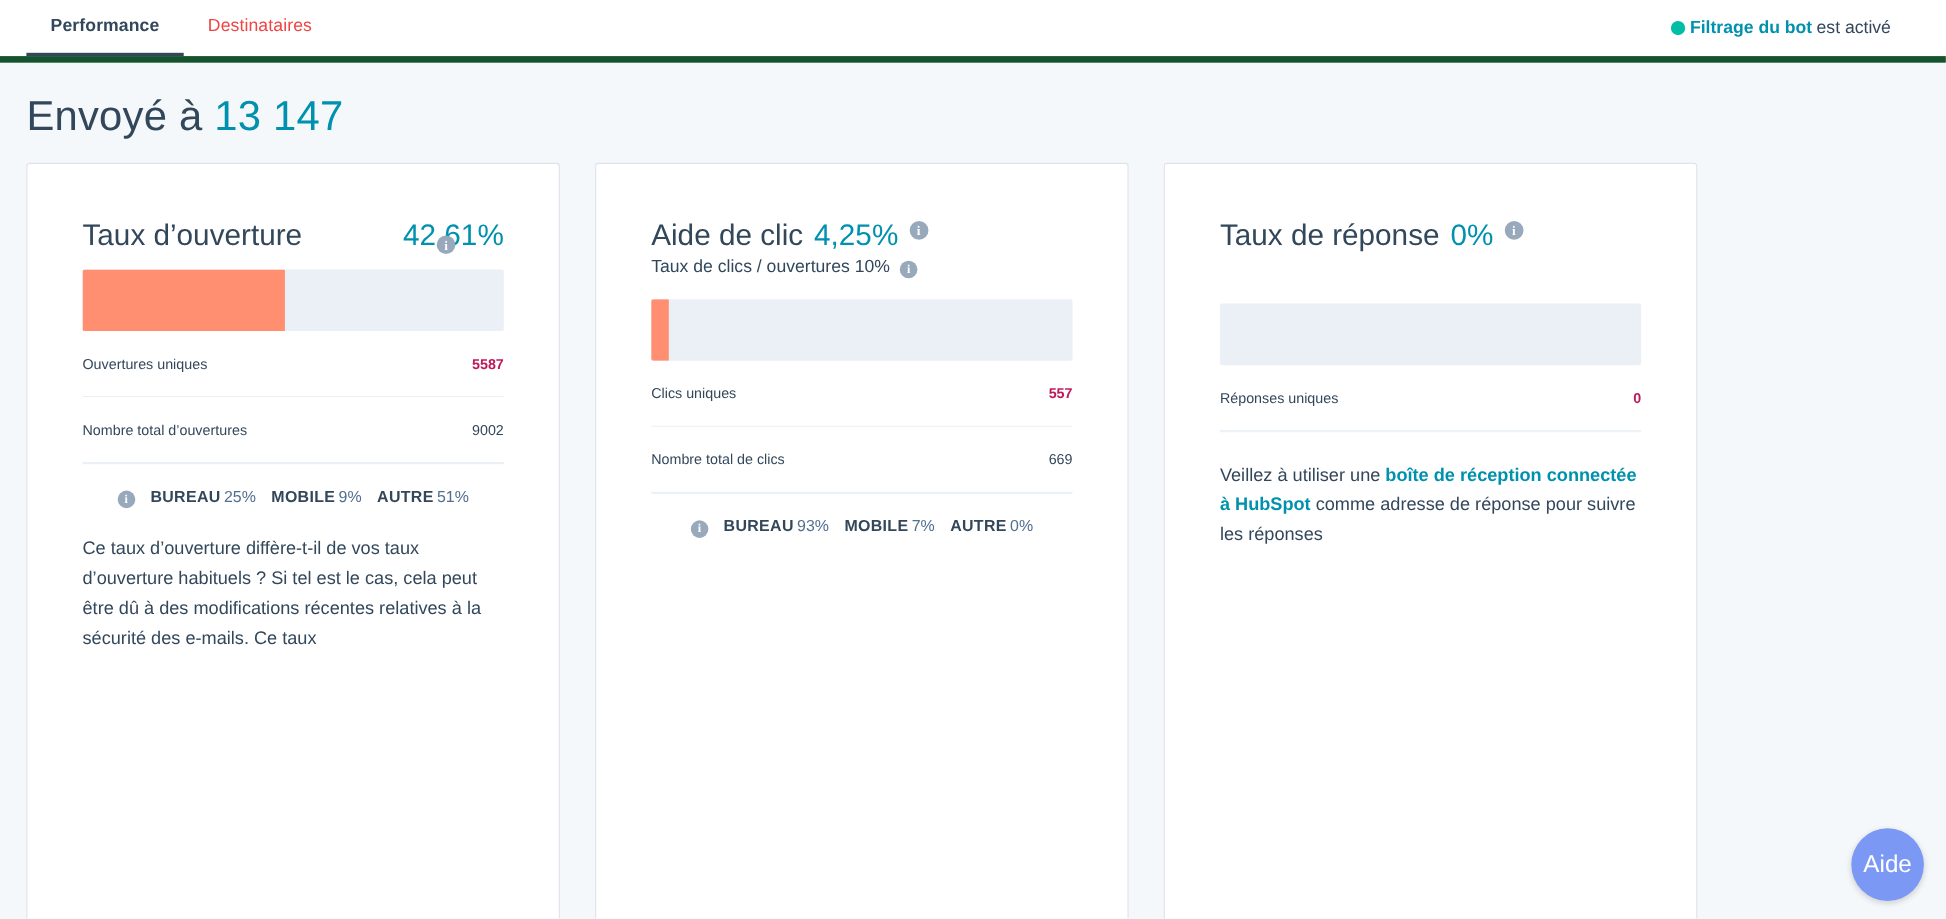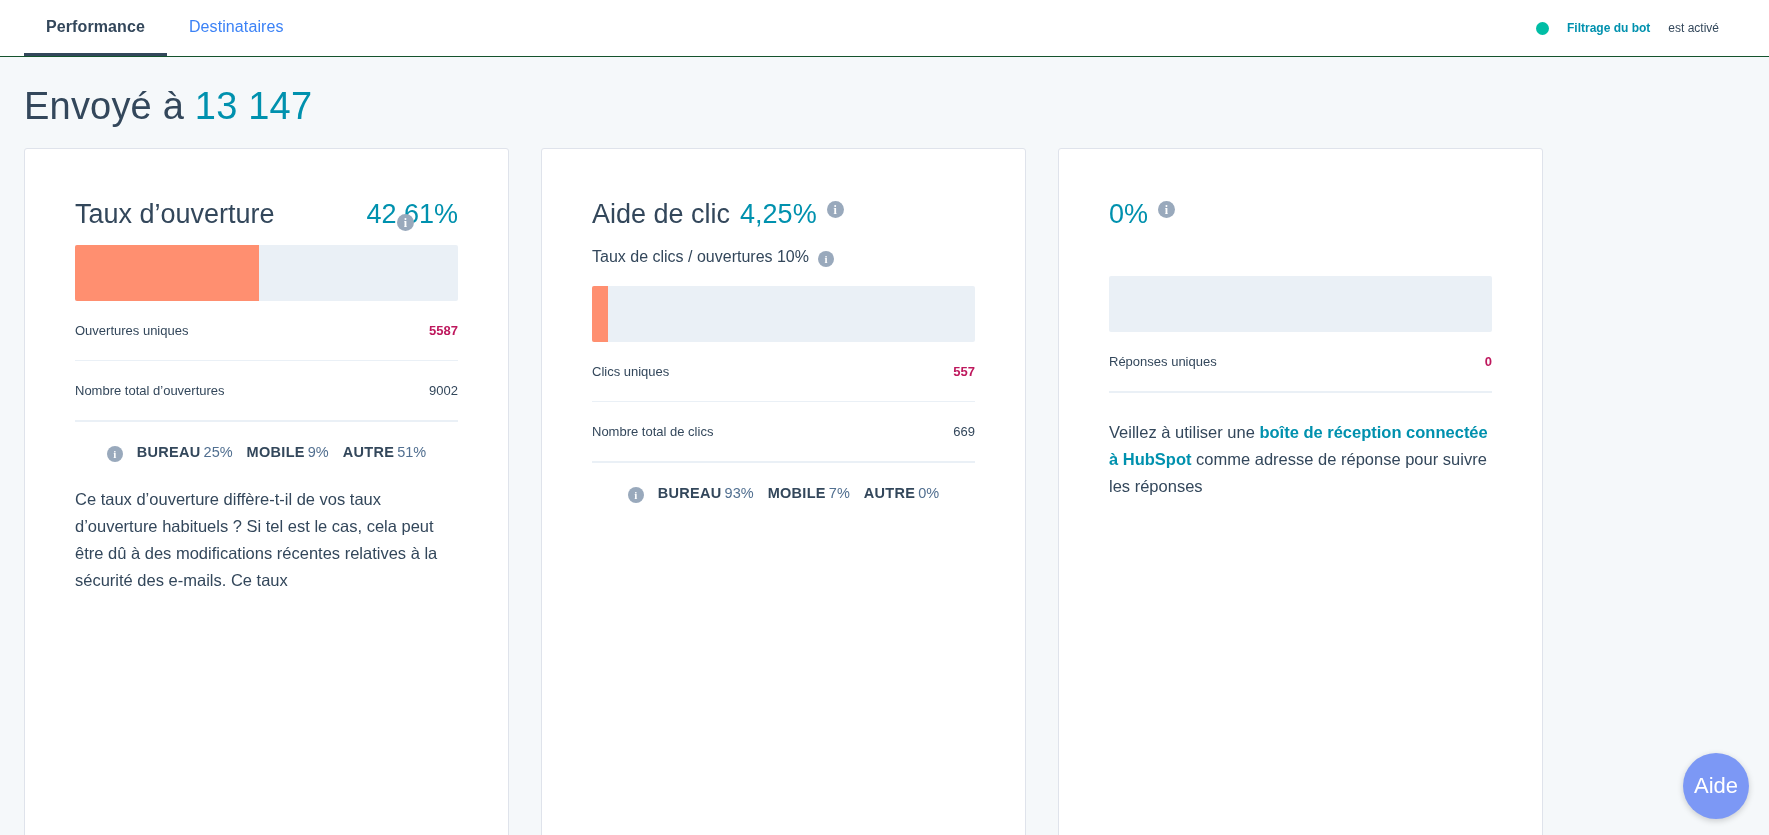--- a/index.html
+++ b/index.html
@@ -15,55 +15,55 @@
     font-family: "Liberation Sans", sans-serif;
     background: #f5f8fa;
     color: #33475b;
     -webkit-font-smoothing: antialiased;
   }
 
   
   .topbar {
     height: 57px;
     background: #ffffff;
-    border-bottom: 1px solid #14532d;
+    border-bottom: 6px solid #14532d;
     display: flex;
     align-items: stretch;
     padding: 0 24px 0 0;
     position: relative;
   }
 
   .tabs {
     display: flex;
     align-items: stretch;
     margin-left: 24px;
   }
 
   .tab {
     display: flex;
     align-items: center;
     padding: 0 22px;
     font-size: 16px;
-    color: #3b82f6;
+    color: #ef4444;
     cursor: pointer;
     border-bottom: 3px solid transparent;
     letter-spacing: .1px;
   }
   .tab.active {
     color: #33475b;
     font-weight: bold;
     border-bottom-color: #33475b;
   }
 
   .bot-status {
     margin-left: auto;
     display: flex;
     align-items: center;
-    gap: 18px;
-    font-size: 12px;
+    gap: 4px;
+    font-size: 16px;
     color: #33475b;
     padding-right: 26px;
   }
   .dot {
     width: 13px;
     height: 13px;
     border-radius: 50%;
     background: #00bda5;
     flex: none;
   }
@@ -135,21 +135,20 @@
     font-family: "Liberation Serif", serif;
     line-height: 1;
     flex: none;
     cursor: pointer;
     position: relative;
     top: 6px;
   }
   .info-icon.sm { top: 2px; width: 16px; height: 16px; font-size: 11px; }
 
   .subtitle {
-    margin-top: 14px;
     font-size: 16px;
     color: #33475b;
     display: flex;
     align-items: center;
     gap: 9px;
   }
 
   .bar-track {
     margin-top: 20px;
     height: 56px;
@@ -329,20 +328,21 @@
         <b>MOBILE</b><span>7%</span>
       </span>
       <span class="device">
         <b>AUTRE</b><span>0%</span>
       </span>
     </div>
   </div>
 
   <div class="card">
     <div class="card-title">
+      <span>Taux de réponse</span>
       <span class="rate">0%</span>
       <span class="info-icon">i</span>
     </div>
 
     <div class="bar-track" style="margin-top:42px;">
       <div class="bar-fill" id="bar2" style="width: 0%;"></div>
     </div>
 
     <div class="stat-row">
       <span class="stat-label">Réponses uniques</span>

